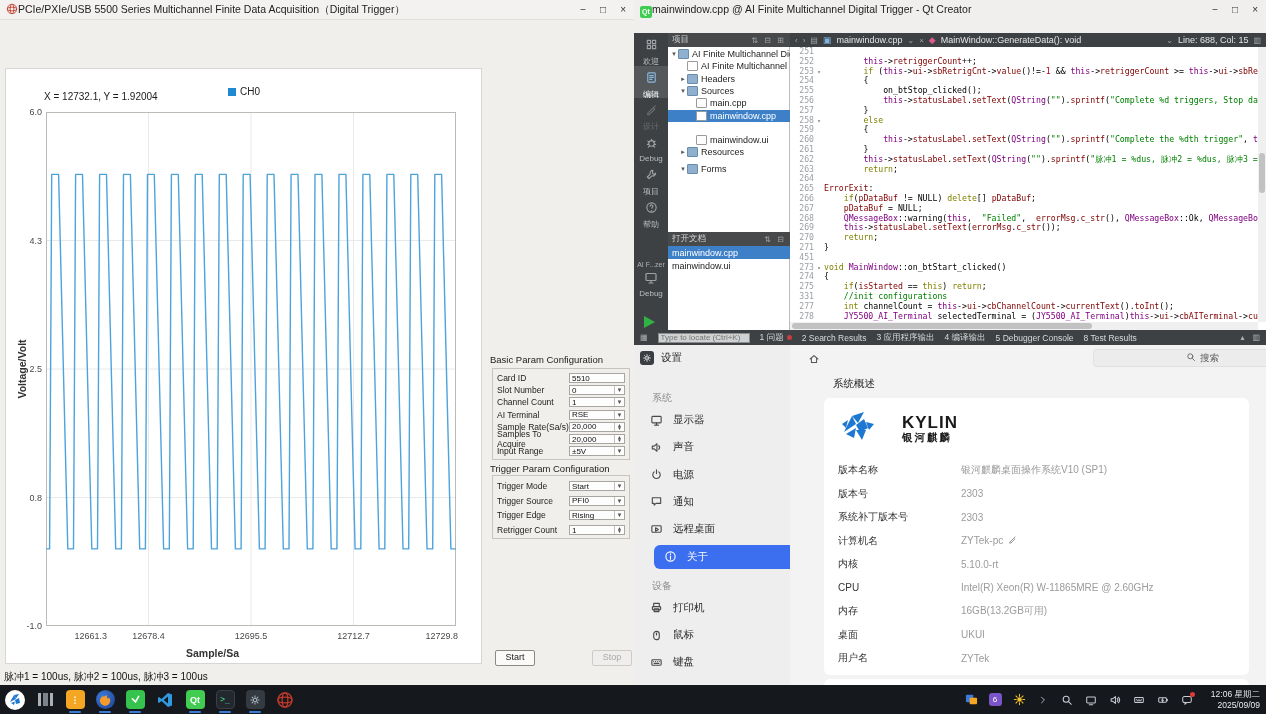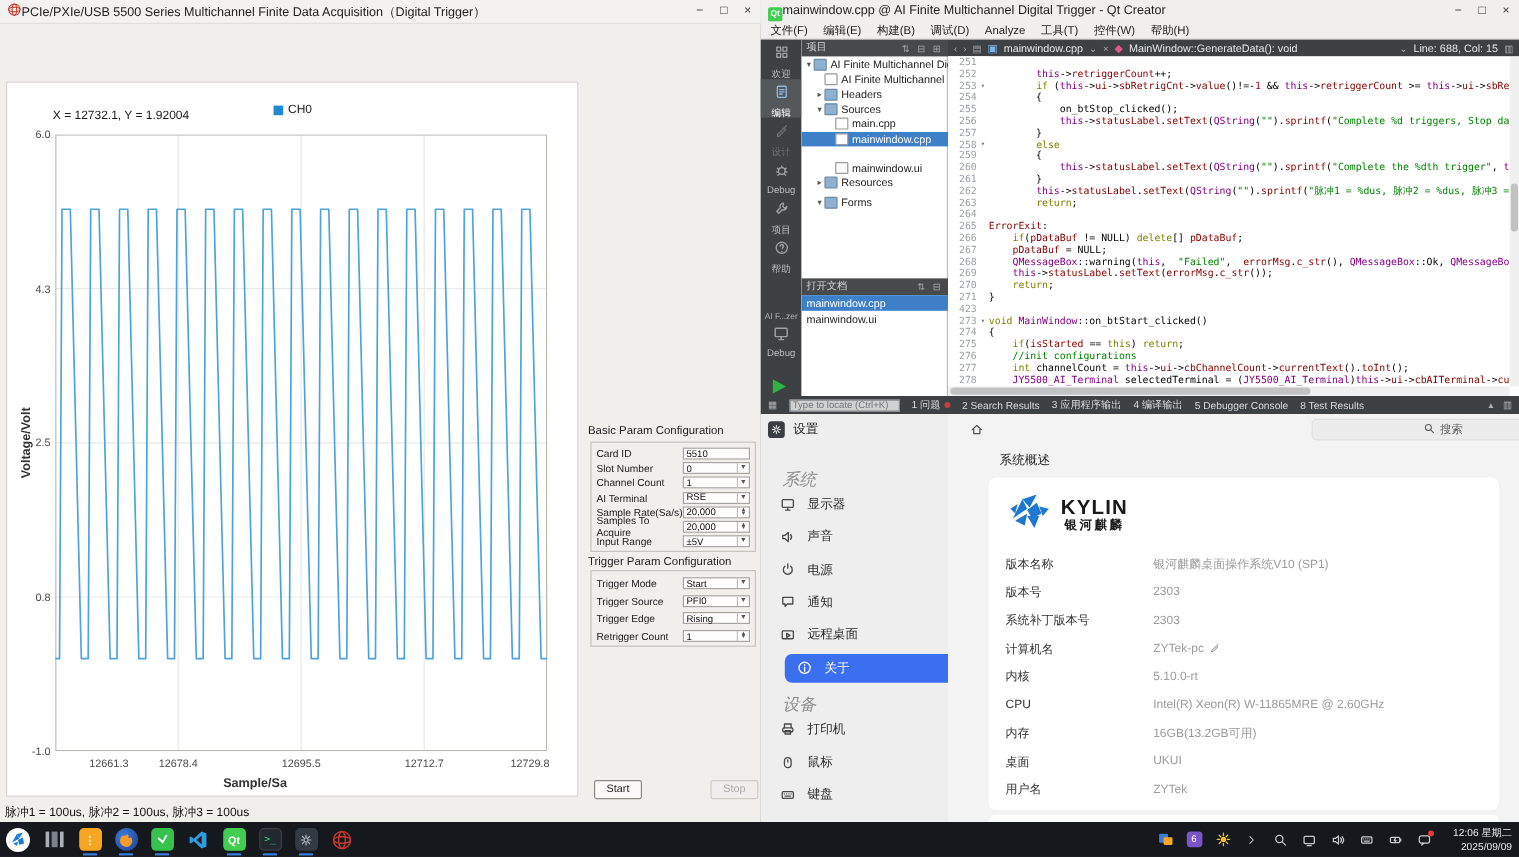--- a/index.html
+++ b/index.html
@@ -75,29 +75,29 @@
   .pane-btn{font-size:8.5px;color:#d8dadc;display:flex;align-items:center;gap:3px;}
   .badge-dot{width:5px;height:5px;border-radius:50%;background:#c34040;display:inline-block;}
   #qtb-right{margin-left:auto;color:#aeb2b5;font-size:8px;display:flex;gap:8px;}
 
   
   #settings-window{left:634px;top:345px;width:632px;height:340px;background:#f3f3f3;}
   #set-sidebar{left:0;top:0;width:156px;height:340px;background:#eeeeee;}
   #set-header{left:6px;top:6px;display:flex;align-items:center;gap:7px;}
   #set-header-icon{width:14px;height:14px;border-radius:3px;background:#3a3d42;display:flex;align-items:center;justify-content:center;}
   #set-header-label{font-size:10.5px;color:#222;}
-  .side-sec{position:absolute;left:18px;font-size:14px;color:#8f8f8f;font-style:italic;}
+  .side-sec{position:absolute;left:18px;font-size:10px;color:#8f8f8f;}
   .side-item{position:absolute;left:6px;width:144px;height:24px;display:flex;align-items:center;gap:10px;padding-left:10px;box-sizing:border-box;border-radius:6px;font-size:10.5px;color:#2b2b2b;}
   .side-item.sel{background:#3c6ef0;color:#fff;}
   #set-main{left:156px;top:0;width:476px;height:340px;background:#f3f3f3;}
   #home-btn{left:18px;top:6px;}
   #search-pill{left:303px;top:4px;width:217px;height:16px;background:#ececec;border:1px solid #e0e0e0;border-radius:4px;display:flex;align-items:center;justify-content:center;gap:4px;font-size:9.5px;color:#5c5c5c;}
   #sec-title{left:43px;top:32px;font-size:10.5px;color:#262626;}
   #info-card{left:34px;top:53px;width:425px;height:277px;background:#fff;border-radius:6px;}
-  #kylin-logo{position:absolute;left:14px;top:12px;display:flex;align-items:center;gap:6px;text-align:center;}
+  #kylin-logo{position:absolute;left:14px;top:12px;display:flex;align-items:center;gap:24px;}
   #kylin-wordmark .main{font-size:17px;font-weight:bold;color:#1a1a1a;letter-spacing:1px;line-height:17px;}
   #kylin-wordmark .sub{font-size:10.5px;font-weight:bold;color:#1a1a1a;letter-spacing:2px;}
   .info-row{position:absolute;left:14px;width:400px;height:20px;display:flex;align-items:center;font-size:10px;}
   .info-row .ilabel{width:123px;color:#333;flex:none;}
   .info-row .ivalue{color:#9b9b9b;display:flex;align-items:center;gap:5px;}
   #card2{left:34px;top:334px;width:425px;height:6px;background:#fff;border-radius:6px 6px 0 0;}
 
   
   #taskbar{left:0;top:685px;width:1266px;height:29px;background:#15181d;display:flex;align-items:center;}
   .tb-app{position:relative;width:30px;height:29px;display:flex;align-items:center;justify-content:center;flex:none;}
@@ -264,30 +264,20 @@
   <section class="abs" id="qt-window">
     <div class="abs" id="qt-titlebar">
       <span id="qt-app-icon"><span style="display:inline-flex;width:12px;height:12px;border-radius:2px;background:#41cd52;color:#fff;font-size:7px;font-weight:bold;align-items:center;justify-content:center;">Qt</span></span>
       <span class="win-title">mainwindow.cpp @ AI Finite Multichannel Digital Trigger - Qt Creator</span>
       <span class="winbtns">
         <span>−</span>
         <span>□</span>
         <span>×</span>
       </span>
     </div>
-    <nav class="abs" id="qt-menubar">
-        <span>文件(F)</span>
-        <span>编辑(E)</span>
-        <span>构建(B)</span>
-        <span>调试(D)</span>
-        <span>Analyze</span>
-        <span>工具(T)</span>
-        <span>控件(W)</span>
-        <span>帮助(H)</span>
-      </nav>
     <div class="abs" id="qt-modebar">
         <div class="mode-item" style="top: 0px;">
           <div style="margin-top:4px;"><svg width="13" height="13" viewBox="0 0 14 14" fill="none" stroke="#9ea2a6" stroke-width="1.2" stroke-linecap="round" stroke-linejoin="round">
               <rect x="2.5" y="2.5" width="3.5" height="3.5"></rect>
               <rect x="8" y="2.5" width="3.5" height="3.5"></rect>
               <rect x="2.5" y="8" width="3.5" height="3.5"></rect>
               <rect x="8" y="8" width="3.5" height="3.5"></rect>
             </svg></div>
           <div class="mlabel">欢迎</div>
         </div>
@@ -432,25 +422,25 @@
           <div class="code-line" style="top: 107.8px;"><span class="num">262</span><span class="fold"></span><span class="src">        <span class="th">this</span>-&gt;<span class="m">statusLabel</span>.<span class="m">setText</span>(<span class="t">QString</span>(<span class="s">""</span>).<span class="m">sprintf</span>(<span class="s">"脉冲1 = %dus, 脉冲2 = %dus, 脉冲3 = %dus"</span>, analyzedPulse1, analyzedPulse2, analyzedPulse3));</span></div>
           <div class="code-line" style="top: 117.6px;"><span class="num">263</span><span class="fold"></span><span class="src">        <span class="k">return</span>;</span></div>
           <div class="code-line" style="top: 127.4px;"><span class="num">264</span><span class="fold"></span><span class="src"></span></div>
           <div class="code-line" style="top: 137.2px;"><span class="num">265</span><span class="fold"></span><span class="src"><span class="v">ErrorExit</span>:</span></div>
           <div class="code-line" style="top: 147px;"><span class="num">266</span><span class="fold"></span><span class="src">    <span class="k">if</span>(<span class="v">pDataBuf</span> != NULL) <span class="k">delete</span>[] <span class="v">pDataBuf</span>;</span></div>
           <div class="code-line" style="top: 156.8px;"><span class="num">267</span><span class="fold"></span><span class="src">    <span class="v">pDataBuf</span> = NULL;</span></div>
           <div class="code-line" style="top: 166.6px;"><span class="num">268</span><span class="fold"></span><span class="src">    <span class="t">QMessageBox</span>::warning(<span class="th">this</span>,  <span class="s">"Failed"</span>,  <span class="v">errorMsg</span>.<span class="m">c_str</span>(), <span class="t">QMessageBox</span>::Ok, <span class="t">QMessageBox</span>::Ok);</span></div>
           <div class="code-line" style="top: 176.4px;"><span class="num">269</span><span class="fold"></span><span class="src">    <span class="th">this</span>-&gt;<span class="m">statusLabel</span>.<span class="m">setText</span>(<span class="v">errorMsg</span>.<span class="m">c_str</span>());</span></div>
           <div class="code-line" style="top: 186.2px;"><span class="num">270</span><span class="fold"></span><span class="src">    <span class="k">return</span>;</span></div>
           <div class="code-line" style="top: 196px;"><span class="num">271</span><span class="fold"></span><span class="src">}</span></div>
-          <div class="code-line" style="top: 205.8px;"><span class="num">423</span><span class="fold"></span><span class="src"></span></div>
+          <div class="code-line" style="top: 205.8px;"><span class="num">451</span><span class="fold"></span><span class="src"></span></div>
           <div class="code-line" style="top: 215.6px;"><span class="num">273</span><span class="fold">▾</span><span class="src"><span class="k">void</span> <span class="t">MainWindow</span>::on_btStart_clicked()</span></div>
           <div class="code-line" style="top: 225.4px;"><span class="num">274</span><span class="fold"></span><span class="src">{</span></div>
           <div class="code-line" style="top: 235.2px;"><span class="num">275</span><span class="fold"></span><span class="src">    <span class="k">if</span>(<span class="v">isStarted</span> == <span class="k">this</span>) <span class="k">return</span>;</span></div>
-          <div class="code-line" style="top: 245px;"><span class="num">276</span><span class="fold"></span><span class="src">    <span class="c">//init configurations</span></span></div>
+          <div class="code-line" style="top: 245px;"><span class="num">331</span><span class="fold"></span><span class="src">    <span class="c">//init configurations</span></span></div>
           <div class="code-line" style="top: 254.8px;"><span class="num">277</span><span class="fold"></span><span class="src">    <span class="k">int</span> channelCount = <span class="th">this</span>-&gt;<span class="m">ui</span>-&gt;<span class="m">cbChannelCount</span>-&gt;<span class="m">currentText</span>().<span class="m">toInt</span>();</span></div>
           <div class="code-line" style="top: 264.6px;"><span class="num">278</span><span class="fold"></span><span class="src">    <span class="t">JY5500_AI_Terminal</span> selectedTerminal = (<span class="t">JY5500_AI_Terminal</span>)<span class="th">this</span>-&gt;<span class="m">ui</span>-&gt;<span class="m">cbAITerminal</span>-&gt;<span class="m">currentText</span>()</span></div>
         </div>
       <div class="abs" id="vscroll"></div>
       <div class="abs" id="vthumb"></div>
       <div class="abs" id="hscroll"></div>
       <div class="abs" id="hthumb"></div>
     </div>
     <div class="abs" id="qt-bottombar">
       <span style="color:#aeb2b5;font-size:8px;">▦</span>

